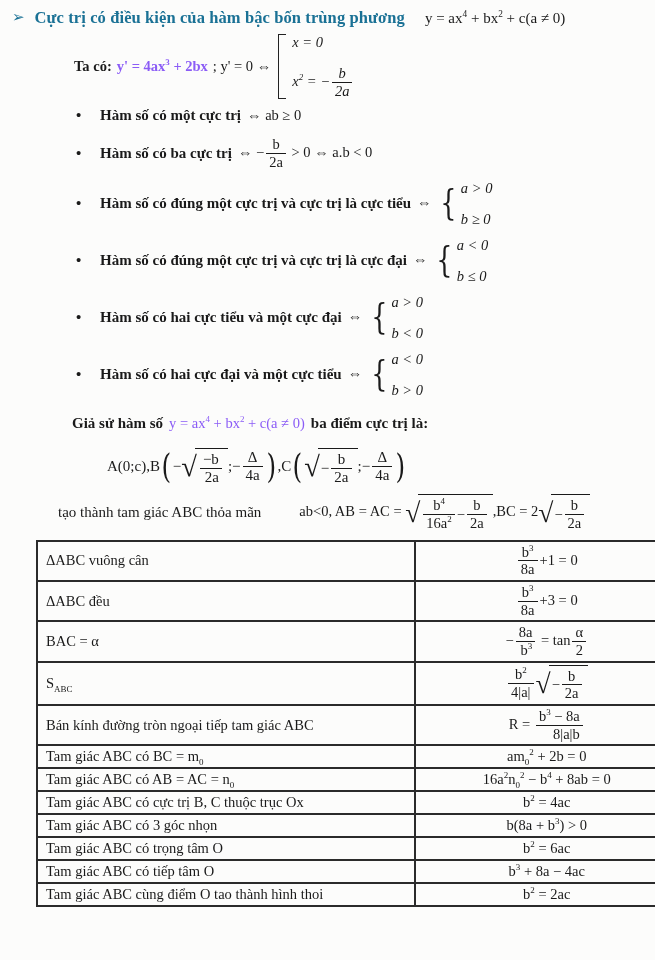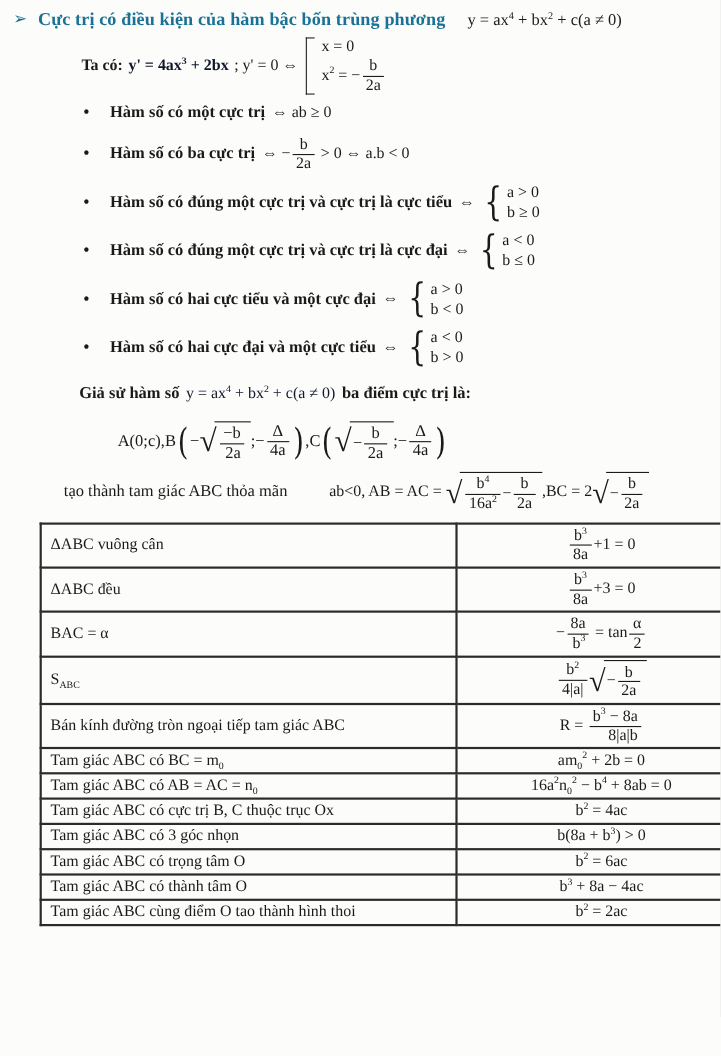--- a/index.html
+++ b/index.html
@@ -10,21 +10,21 @@
     padding:8px 10px 4px 12px;position:relative;
   }
   
   .title-row{display:flex;align-items:baseline;gap:10px;margin-bottom:4px;}
   .arrow{color:#1a7195;font-size:15px;transform:translateY(-1px);}
   .title-text{color:#1a7195;font-weight:bold;font-size:16.5px;letter-spacing:0.1px;}
   .title-formula{font-size:15px;margin-left:10px;white-space:nowrap;}
   
   .taco{display:flex;align-items:center;gap:5px;margin:6px 0 4px 62px;}
   .taco-label{font-weight:bold;}
-  .red{color:#0f172a;}
+  .red{color:#8b5cf6;}
   .taco .red{font-weight:bold;}
   
   .bullets{list-style:none;margin:2px 0 16px 0;padding:0 0 0 88px;}
   .bullets li{display:flex;align-items:center;gap:6px;margin:0 0 9px 0;position:relative;min-height:24px;}
   .bullets li::before{content:"•";position:absolute;left:-24px;font-weight:bold;font-size:15px;}
   .blabel{font-weight:bold;font-size:15px;white-space:nowrap;}
   
   .assume{margin:4px 0 16px 60px;display:flex;align-items:baseline;gap:6px;}
   .assume .b{font-weight:bold;font-size:15px;white-space:nowrap;}
   .points{margin:2px 0 8px 95px;font-size:15px;}
@@ -41,21 +41,21 @@
   sub{font-size:0.62em;vertical-align:sub;line-height:0;}
   .fr{display:inline-flex;flex-direction:column;vertical-align:middle;text-align:center;margin:0 2px;}
   .fr .nu{display:block;border-bottom:1.4px solid #1a1a1a;padding:0 3px;line-height:1.15;}
   .fr .de{display:block;padding:0 3px;line-height:1.15;text-align:right;}
   .sq{display:inline-flex;align-items:center;vertical-align:middle;}
   .sq .rd{font-size:1.9em;line-height:0.7;font-weight:400;margin-right:-2px;}
   .sq .rc{border-top:1.5px solid #1a1a1a;padding:2px 4px 0 3px;display:inline-flex;align-items:center;}
   .sys{display:inline-flex;align-items:center;vertical-align:middle;margin:0 2px;}
   .sys .cb{font-size:2.45em;font-weight:300;line-height:0.75;margin-right:1px;transform:scaleX(0.72);font-family:"DejaVu Serif",serif;}
   .sys .sb{align-self:stretch;width:7px;border:1.7px solid #222;border-right:none;margin-right:6px;}
-  .sys .sl{display:inline-flex;flex-direction:column;row-gap:1px;text-align:left;}
+  .sys .sl{display:inline-flex;flex-direction:column;row-gap:14px;text-align:left;font-style:italic;}
   .pw{display:inline-flex;align-items:center;vertical-align:middle;}
   .bp{font-size:2.2em;font-weight:300;line-height:0.7;transform:scaleX(0.75);font-family:"DejaVu Serif",serif;}
 </style>
 </head>
 <body>
 
 <div class="page">
 
   <div class="title-row">
     <span class="arrow">➢</span>
@@ -249,21 +249,21 @@
         </tr>
         <tr>
           <td class="lcell math">Tam giác ABC có 3 góc nhọn</td>
           <td class="rcell math">b(8a + b<sup>3</sup>) &gt; 0</td>
         </tr>
         <tr>
           <td class="lcell math">Tam giác ABC có trọng tâm O</td>
           <td class="rcell math">b<sup>2</sup> = 6ac</td>
         </tr>
         <tr>
-          <td class="lcell math">Tam giác ABC có thành tâm O</td>
+          <td class="lcell math">Tam giác ABC có tiếp tâm O</td>
           <td class="rcell math">b<sup>3</sup> + 8a − 4ac</td>
         </tr>
         <tr>
           <td class="lcell math">Tam giác ABC cùng điểm O tao thành hình thoi</td>
           <td class="rcell math">b<sup>2</sup> = 2ac</td>
         </tr>
       </tbody>
   </table>
 
 </div>

